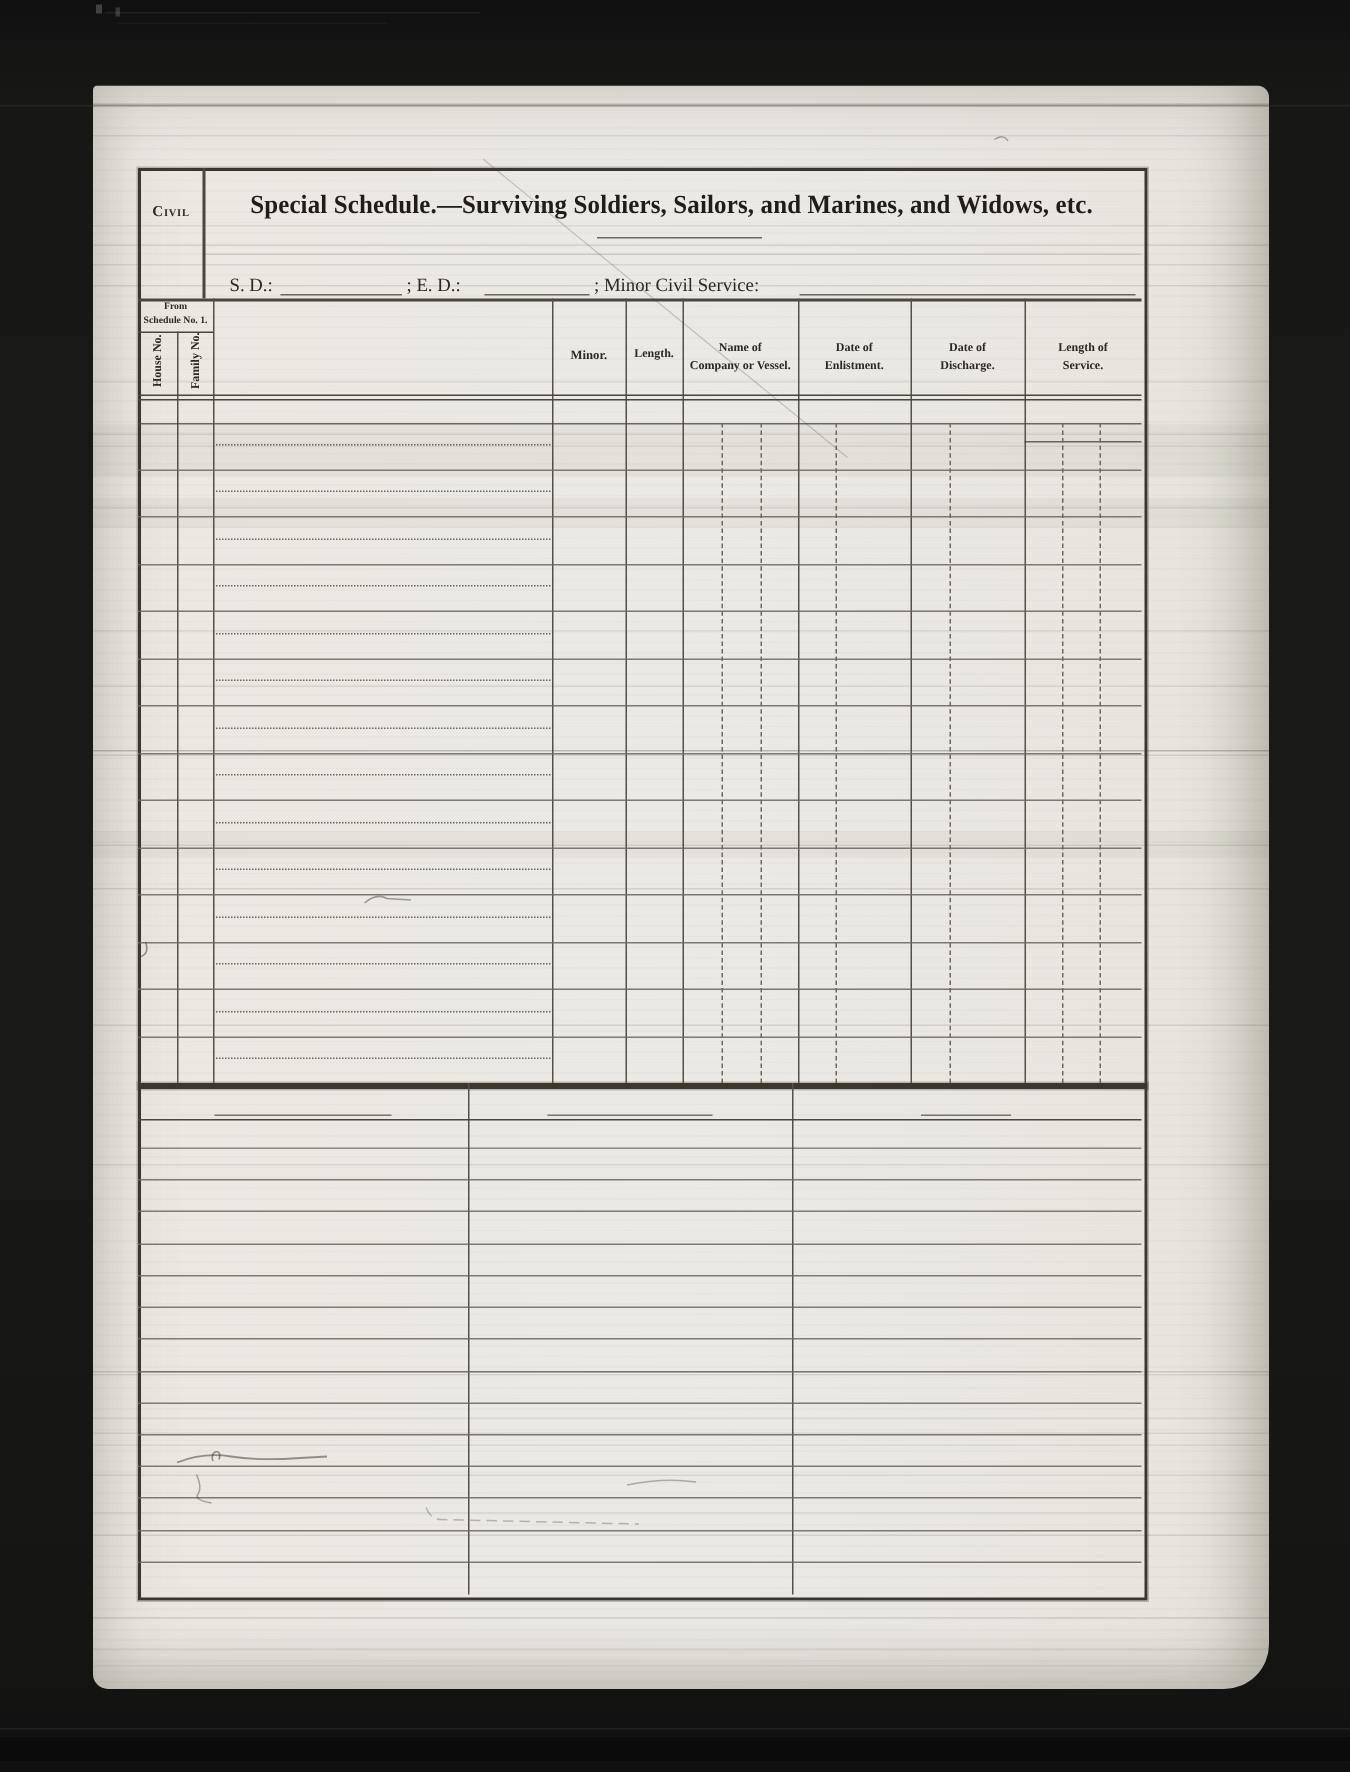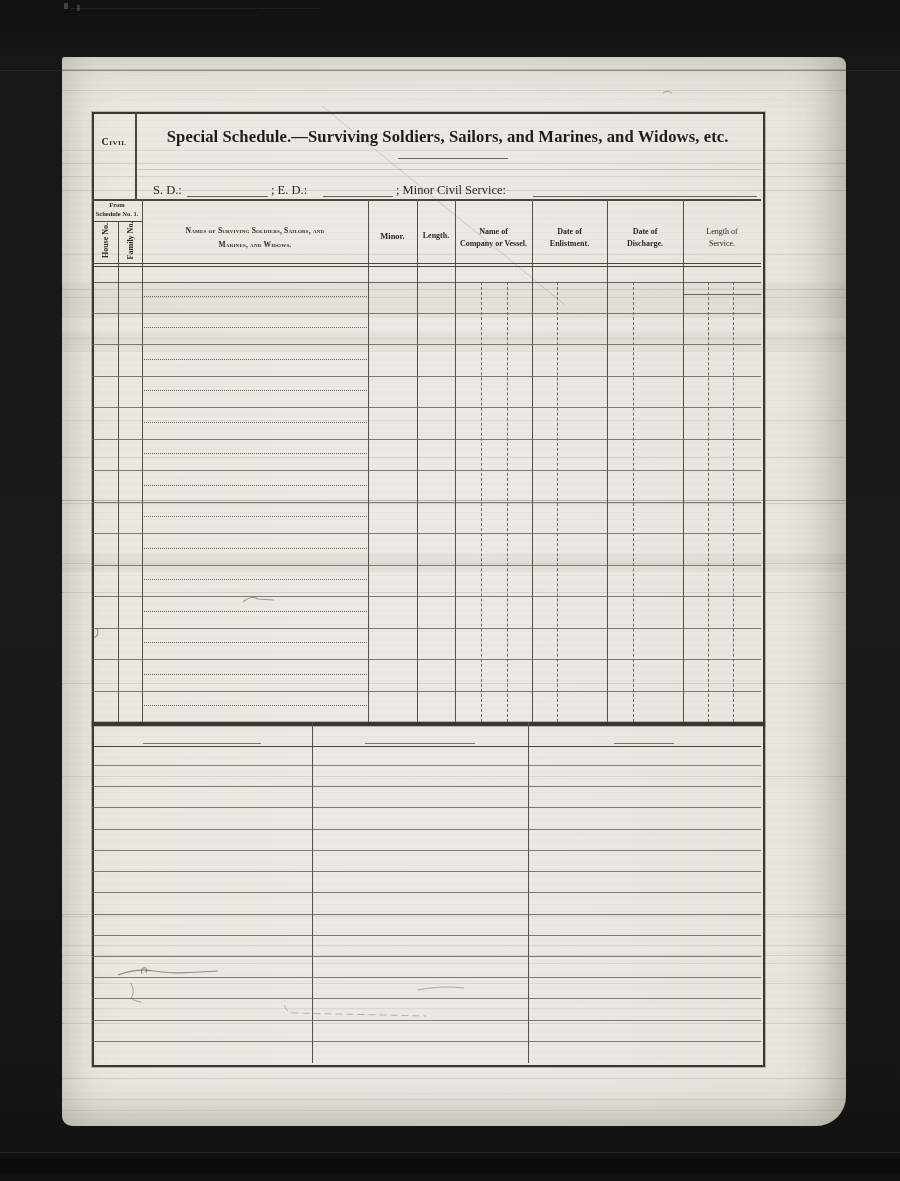--- a/index.html
+++ b/index.html
@@ -104,31 +104,29 @@
   <div class="blank" style="left:533px;top:196px;width:224px;"></div>
   <div class="line" style="left:92px;top:199px;width:669px;height:1.5px;"></div>
 
   <div class="abs hdr" style="left:93px;top:201px;width:48px;font-size:6.5px;font-weight:bold;line-height:1.35;">From
 Schedule No. 1.</div>
   <div class="line" style="left:92px;top:221px;width:50px;height:1px;"></div>
 
   <div class="vlabel" style="left:85px;top:236px;width:40px;text-align:center;">House No.</div>
   <div class="vlabel" style="left:110px;top:236px;width:40px;text-align:center;">Family No.</div>
 
-  <div class="abs hdr sc" style="left:145px;top:224px;width:220px;font-size:7.5px;letter-spacing:.2px;line-height:1.8;">Names of Surviving Soldiers, Sailors, and
-Marines, and Widows.</div>
   <div class="abs hdr" style="left:368px;top:231px;width:49px;font-size:8.5px;font-weight:bold;">Minor.</div>
   <div class="abs hdr" style="left:416px;top:231px;width:40px;font-size:8px;font-weight:bold;">Length.</div>
   <div class="abs hdr" style="left:455px;top:226px;width:77px;font-size:8px;font-weight:bold;line-height:1.5;">Name of
 Company or Vessel.</div>
   <div class="abs hdr" style="left:532px;top:226px;width:75px;font-size:8px;font-weight:bold;line-height:1.5;">Date of
 Enlistment.</div>
   <div class="abs hdr" style="left:607px;top:226px;width:76px;font-size:8px;font-weight:bold;line-height:1.5;">Date of
 Discharge.</div>
-  <div class="abs hdr" style="left:683px;top:226px;width:78px;font-size:8px;font-weight:normal;line-height:1.5;">Length of
+  <div class="abs hdr" style="left:683px;top:226px;width:78px;font-size:8px;font-weight:bold;line-height:1.5;">Length of
 Service.</div>
 
   <div id="generated">
       <div class="vcol" style="left:142px;top:199px;height:523px;"></div>
       <div class="vcol" style="left:368px;top:199px;height:523px;"></div>
       <div class="vcol" style="left:417px;top:199px;height:523px;"></div>
       <div class="vcol" style="left:455px;top:199px;height:523px;"></div>
       <div class="vcol" style="left:532px;top:199px;height:523px;"></div>
       <div class="vcol" style="left:607px;top:199px;height:523px;"></div>
       <div class="vcol" style="left:683px;top:199px;height:523px;"></div>

